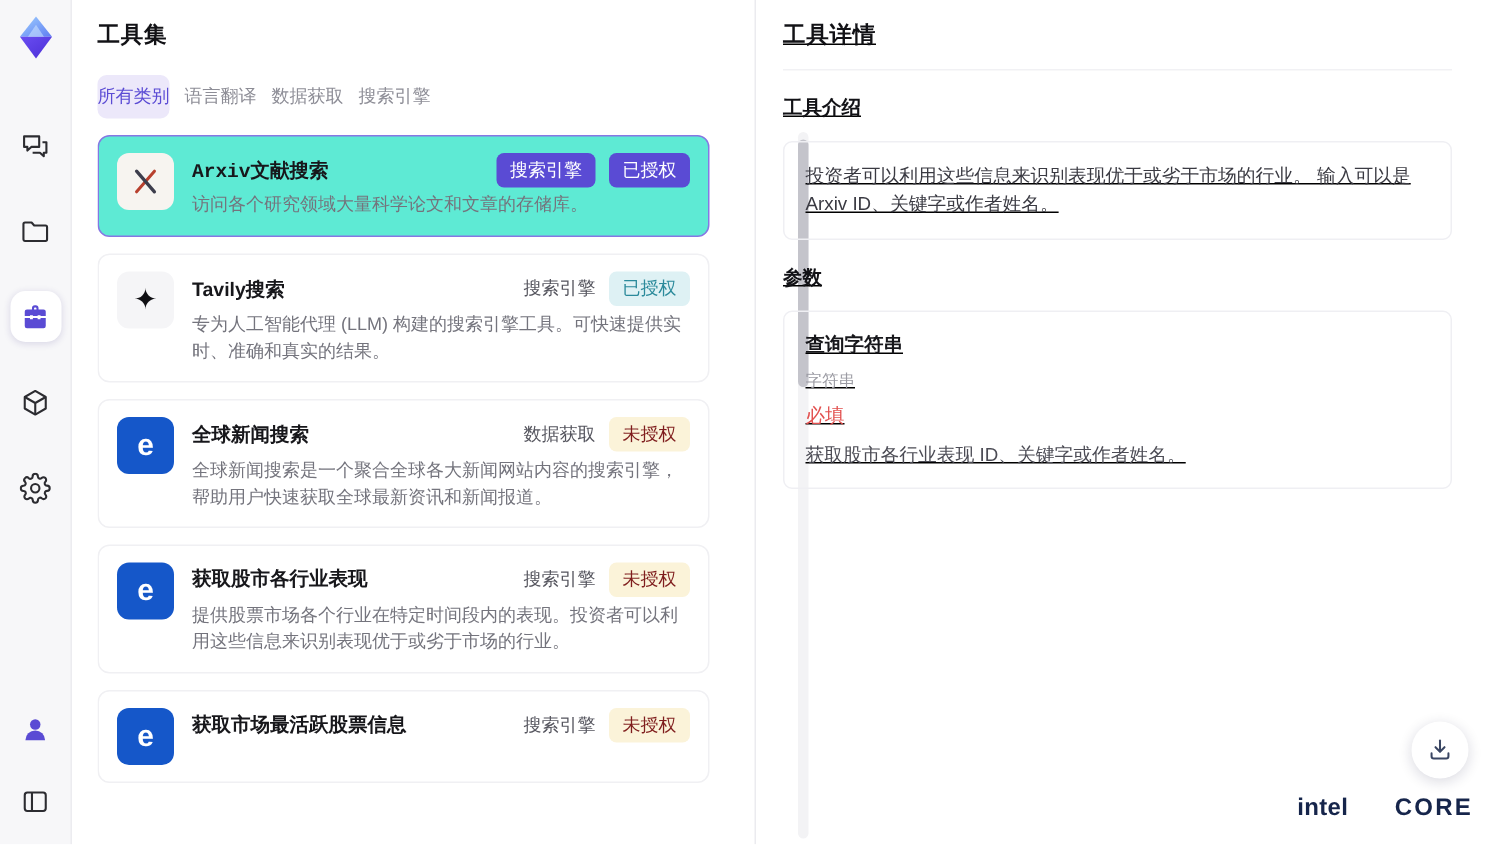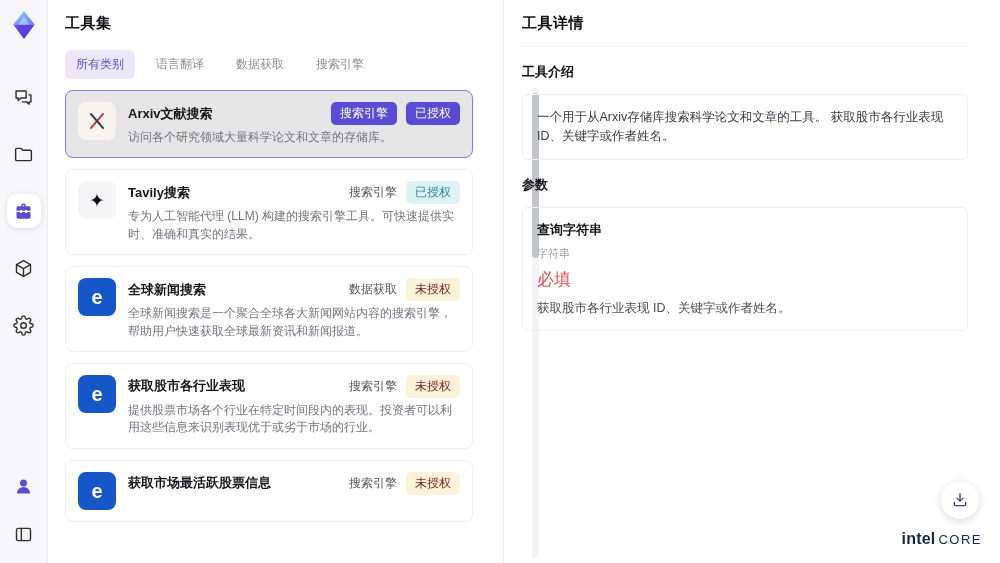--- a/index.html
+++ b/index.html
@@ -15,26 +15,26 @@
   .rail-btn { width:34px; height:34px; display:flex; align-items:center; justify-content:center;
               border-radius:10px; color:#2c2c31; cursor:pointer; }
   .rail-btn svg { width:21px; height:21px; }
   .rail-btn.active { background:#fff; box-shadow:0 1px 5px rgba(40,30,120,.14); color:#5a4bd4; }
   .rail-bottom { margin-top:auto; display:flex; flex-direction:column; align-items:center; gap:14px; }
 
   
   .tools-panel { position:absolute; left:49px; top:0; width:454px; height:100%; padding:14px 0 0 16px; }
   .panel-title { font-size:15px; font-weight:bold; color:#121216; letter-spacing:.5px; }
   .tabs { display:flex; align-items:center; gap:10px; margin-top:17px; }
-  .tab { font-size:12px; color:#8d8d96; padding:6px 11px; border-radius:6px; cursor:pointer; white-space:nowrap; }
+  .tab { font-size:12px; color:#8d8d96; padding:6px 0; border-radius:6px; cursor:pointer; white-space:nowrap; }
   .tab.active { background:#ecE8fa; color:#5a4bd4; background:#ece8fa; }
   .tool-list { margin-top:11px; height:440px; overflow:hidden; padding-right:30px; position:relative; }
   .card { display:flex; gap:12px; padding:11px 12px; border:1px solid #f0f0f3; border-radius:8px;
           margin-bottom:11px; background:#fff; cursor:pointer; }
-  .card.selected { border:1px solid #8677e3; background:#e5e5e5; }
+  .card.selected { border:1px solid #8677e3; background:#5eead4;font-family:Liberation Mono, monospace; }
   .card-icon { width:38px; height:38px; border-radius:8px; flex:none; display:flex; align-items:center; justify-content:center; }
   .card-icon.arxiv { background:#f7f4f0; }
   .card-icon.tavily { background:#f5f5f7; font-size:19px; color:#101014; }
   .card-icon.blue { background:#1557c9; }
   .card-icon.blue span { color:#fff; font-weight:bold; font-size:20px; line-height:1; }
   .card-main { flex:1; min-width:0; }
   .card-head { display:flex; align-items:center; justify-content:space-between; gap:8px; }
   .card-name { font-size:13px; font-weight:bold; color:#17171b; }
   .card-badges { display:flex; align-items:center; gap:9px; flex:none; }
   .cat-text { font-size:12px; color:#55555e; }
@@ -45,40 +45,40 @@
   .card-desc { margin-top:4px; font-size:12px; color:#74747d; line-height:1.45; }
 
   
   .scrollbar { position:absolute; top:88px; bottom:4px; left:532px; width:7px; background:#f3f3f5; border-radius:4px; }
   .scroll-thumb { position:absolute; top:5px; left:0; width:7px; height:165px; background:#c4c4cb; border-radius:4px; cursor:pointer; }
 
   
   .v-divider { position:absolute; left:503px; top:0; width:1px; height:100%; background:#ebebef; }
 
   
-  .details-panel { position:absolute; left:504px; top:0; right:12px; height:100%; padding:14px 20px 0 18px; }
+  .details-panel { position:absolute; left:504px; top:0; right:12px; height:100%; padding:14px 20px 0 18px;text-decoration:underline; }
   .details-header { padding-bottom:13px; border-bottom:1px solid #f1f1f4; }
   .section-heading { font-size:13px; font-weight:bold; color:#121216; margin-top:16px; }
   .intro-box { margin-top:13px; border:1px solid #efeff3; border-radius:6px; padding:13px 14px;
                font-size:12.5px; color:#3a3a42; line-height:1.5; }
   .param-box { margin-top:13px; border:1px solid #efeff3; border-radius:6px; padding:13px 14px; }
   .param-head { display:flex; align-items:baseline; gap:7px;flex-direction:column; }
   .param-name { font-size:13px; font-weight:bold; color:#17171b; }
   .param-type { font-size:11px; color:#9b9ba3; }
-  .param-req { font-size:17px; color:#e2504f; }
+  .param-req { font-size:13px; color:#e2504f; }
   .param-desc { margin-top:9px; font-size:12.5px; color:#4c4c55; }
 
   
   .fab { position:absolute; right:21px; bottom:44px; width:38px; height:38px; border-radius:50%;
          background:#fff; box-shadow:0 2px 9px rgba(20,20,60,.16); display:flex; align-items:center;
          justify-content:center; cursor:pointer; color:#3a4663; }
   .fab svg { width:18px; height:18px; }
   .brand { position:absolute; right:18px; bottom:15px; display:flex; align-items:baseline; gap:3px; color:#16254b; }
   .brand .b1 { font-size:16px; font-weight:bold; letter-spacing:.2px; }
-  .brand .b2 { font-size:13px; letter-spacing:1.5px; font-weight:normal; }
+  .brand .b2 { font-size:16px; letter-spacing:1.5px; font-weight:bold;margin-left:28px; }
 </style>
 </head>
 <body>
 
 <div class="app">
 
   <div class="rail">
     <div class="rail-logo">
       <svg viewBox="0 0 28 28">
         <defs>
@@ -244,21 +244,21 @@
   </div>
 
   <div class="v-divider"></div>
 
   <div class="details-panel">
     <div class="details-header">
       <div class="panel-title">工具详情</div>
     </div>
 
     <div class="section-heading">工具介绍</div>
-    <div class="intro-box">一个用于从Arxiv存储库搜索科学论文和文章的工具。 获取股市各行业表现 ID、关键字或作者姓名。</div>
+    <div class="intro-box">投资者可以利用这些信息来识别表现优于或劣于市场的行业。 输入可以是Arxiv ID、关键字或作者姓名。</div>
 
     <div class="section-heading">参数</div>
     <div class="param-box">
       <div class="param-head">
         <span class="param-name">查询字符串</span>
         <span class="param-type">字符串</span>
         <span class="param-req">必填</span>
       </div>
       <div class="param-desc">获取股市各行业表现 ID、关键字或作者姓名。</div>
     </div>

